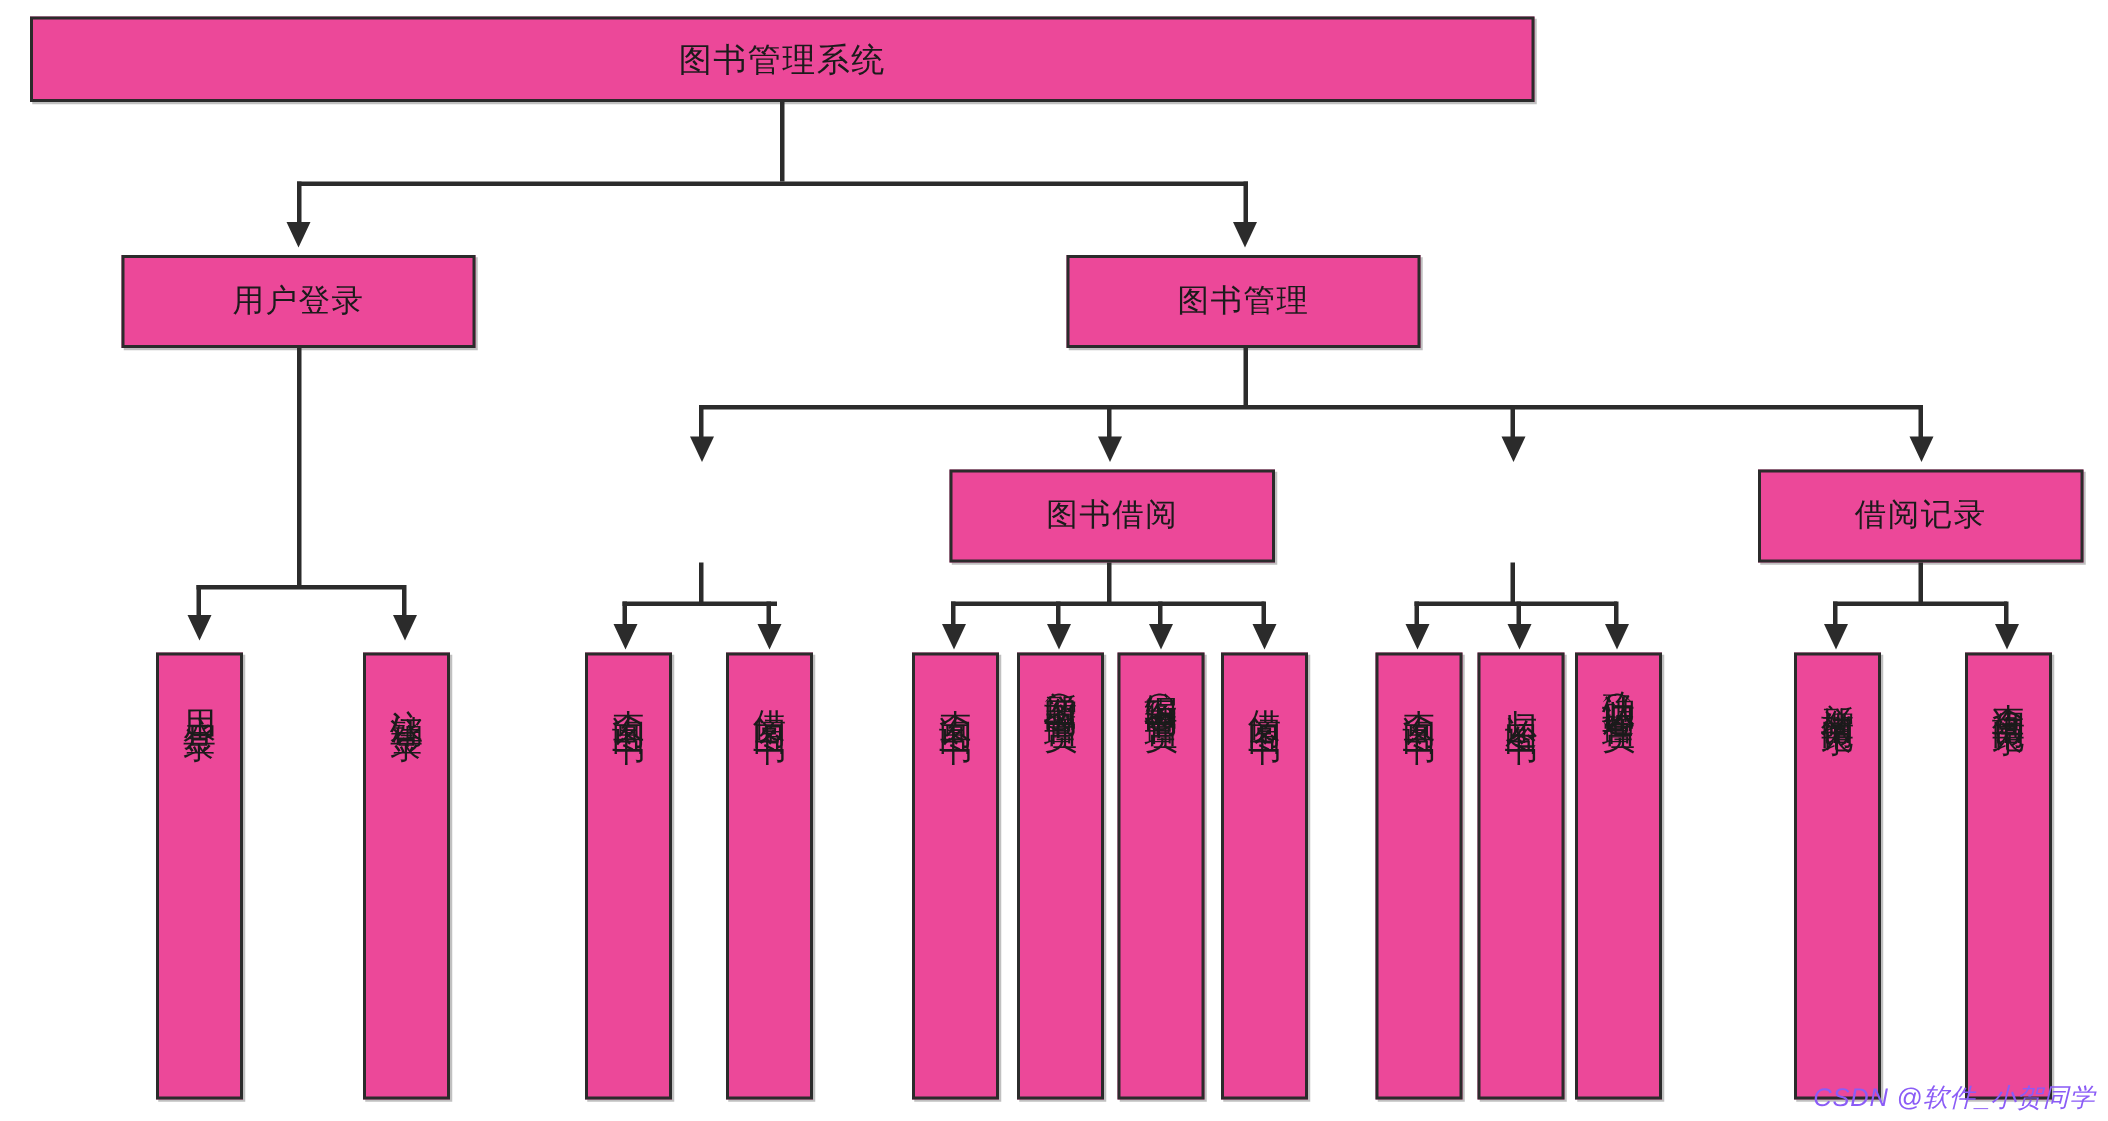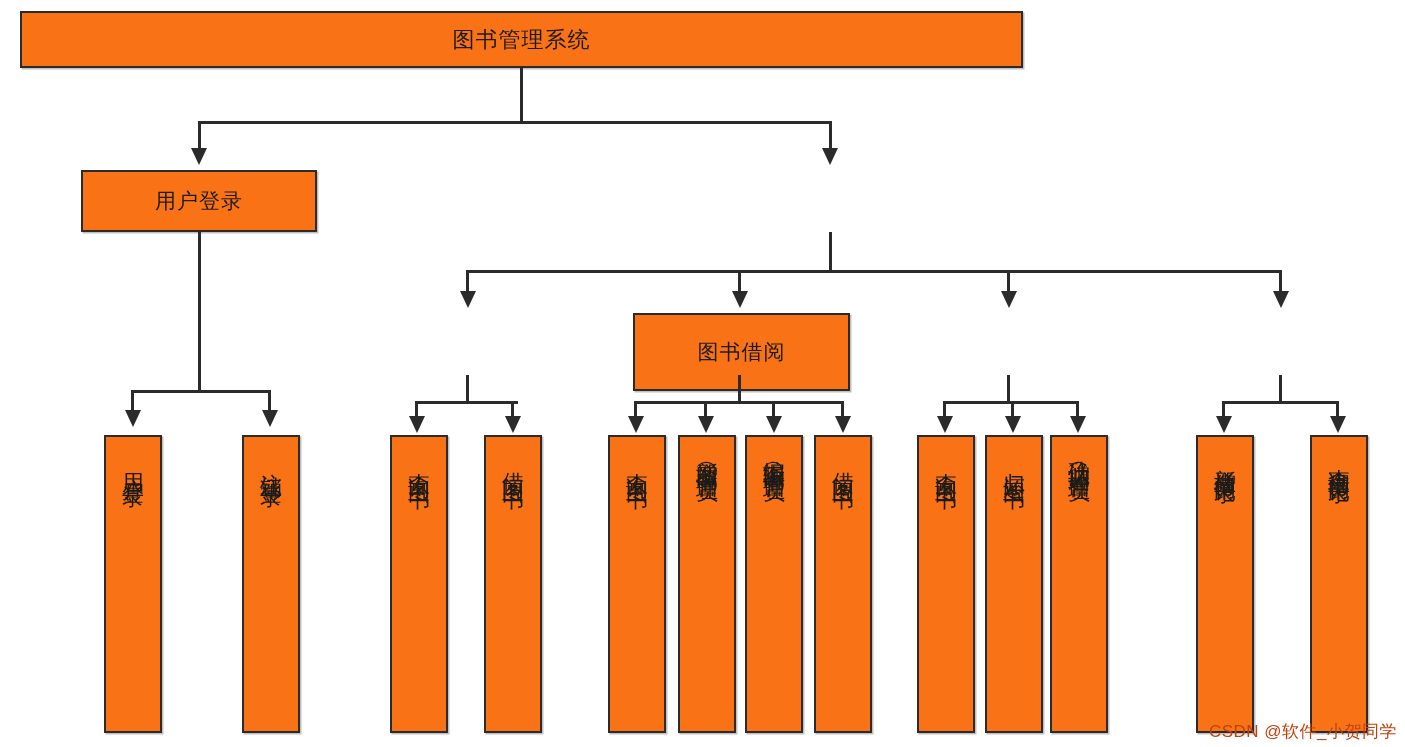--- a/index.html
+++ b/index.html
@@ -11,21 +11,21 @@
     position: relative;
     width: 1405px;
     height: 747px;
     background: #ffffff;
     font-family: "Liberation Sans", "DejaVu Sans", sans-serif;
     overflow: hidden;
   }
   .node {
     position: absolute;
     box-sizing: border-box;
-    background: #f97316;
+    background: #ec4899;
     border: 2.5px solid #2b2b2b;
     display: flex;
     align-items: center;
     justify-content: center;
     color: #1a1a1a;
     box-shadow: 1.5px 1.5px 0 rgba(140,140,140,0.55);
   }
   .node .label {
     font-size: 21px;
     line-height: 1.15;
@@ -66,24 +66,25 @@
     height: 0;
     border-left: 8px solid transparent;
     border-right: 8px solid transparent;
     border-top: 17px solid #2b2b2b;
   }
   .watermark {
     position: absolute;
     right: 8px;
     bottom: 4px;
     font-size: 17px;
-    color: #c2410c;
+    color: #8b5cf6;
     letter-spacing: 0.5px;
     white-space: nowrap;
     pointer-events: none;
+    font-style: italic;
   }
 </style>
 </head>
 <body>
 
 <div id="canvas">
 
   <div class="node root" style="left:20px; top:11px; width:1003px; height:57px;">
     <span class="label">图书管理系统</span>
   </div>
@@ -95,41 +96,47 @@
   <div class="vline" style="left:198px; top:121px; height:29px;"></div>
   <div class="arrow" style="left:191px; top:148px;"></div>
 
   <div class="vline" style="left:829px; top:121px; height:29px;"></div>
   <div class="arrow" style="left:822px; top:148px;"></div>
 
   <div class="node" style="left:81px; top:170px; width:236px; height:62px;">
     <span class="label">用户登录</span>
   </div>
 
+  <div class="node" style="left:711px; top:170px; width:236px; height:62px;">
+    <span class="label">图书管理</span>
+  </div>
 
   <div class="vline" style="left:198px; top:232px; height:160px;"></div>
   <div class="hline" style="left:131px; top:390px; width:139px;"></div>
   <div class="vline" style="left:131px; top:390px; height:22px;"></div>
   <div class="arrow" style="left:125px; top:410px;"></div>
   <div class="vline" style="left:268px; top:390px; height:22px;"></div>
   <div class="arrow" style="left:262px; top:410px;"></div>
 
   <div class="vline" style="left:829px; top:232px; height:40px;"></div>
   <div class="hline" style="left:466px; top:270px; width:815px;"></div>
   <div class="vline" style="left:466px; top:270px; height:23px;"></div>
   <div class="arrow" style="left:460px; top:291px;"></div>
   <div class="vline" style="left:738px; top:270px; height:23px;"></div>
   <div class="arrow" style="left:732px; top:291px;"></div>
   <div class="vline" style="left:1007px; top:270px; height:23px;"></div>
   <div class="arrow" style="left:1001px; top:291px;"></div>
   <div class="vline" style="left:1279px; top:270px; height:23px;"></div>
   <div class="arrow" style="left:1273px; top:291px;"></div>
 
-  <div class="node" style="left:633px; top:313px; width:217px; height:78px;">
+  <div class="node" style="left:633px; top:313px; width:217px; height:62px;">
     <span class="label">图书借阅</span>
+  </div>
+  <div class="node" style="left:1172px; top:313px; width:217px; height:62px;">
+    <span class="label">借阅记录</span>
   </div>
 
   <div class="vline" style="left:466px; top:375px; height:28px;"></div>
   <div class="hline" style="left:415px; top:401px; width:103px;"></div>
   <div class="vline" style="left:415px; top:401px; height:17px;"></div>
   <div class="arrow" style="left:409px; top:416px;"></div>
   <div class="vline" style="left:511px; top:401px; height:17px;"></div>
   <div class="arrow" style="left:505px; top:416px;"></div>
 
   <div class="vline" style="left:738px; top:375px; height:28px;"></div>

